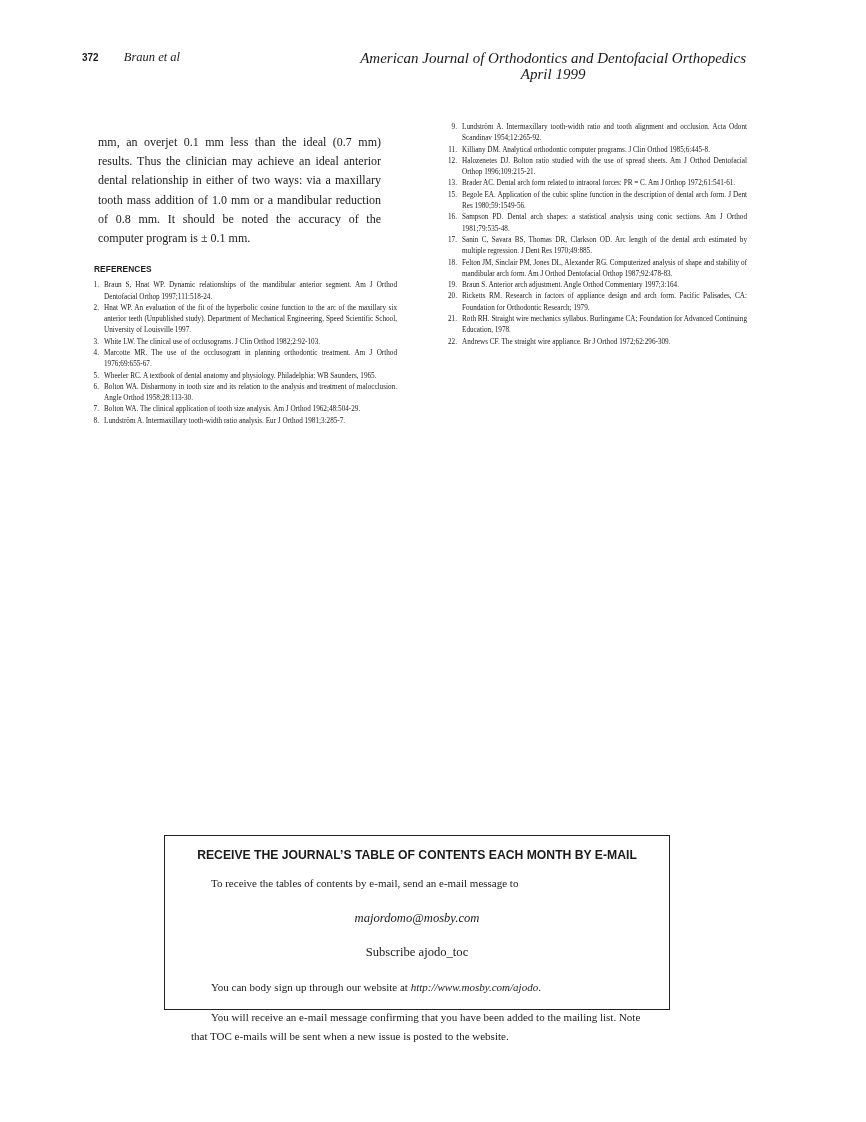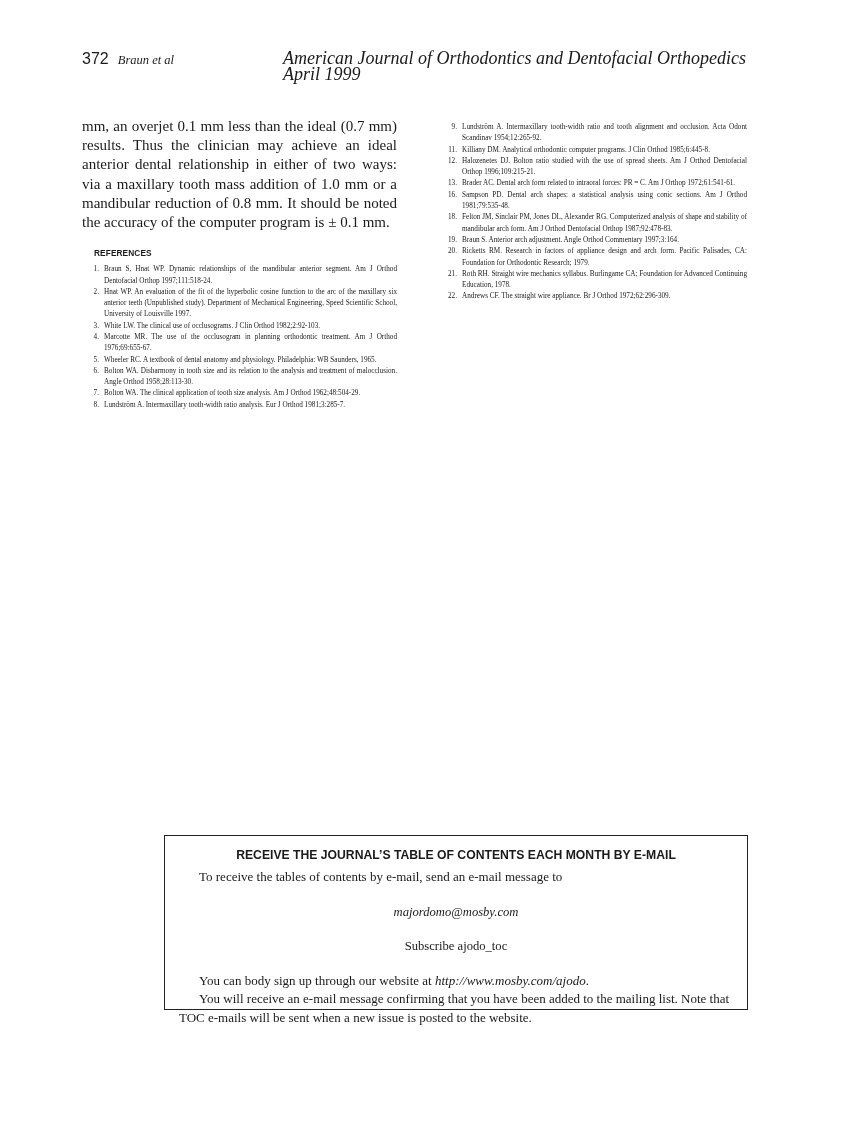--- a/index.html
+++ b/index.html
@@ -1,32 +1,32 @@
 <!DOCTYPE html>
 <html><head>
 <meta charset="utf-8">
 <style>
   html, body { margin: 0; padding: 0; background: #ffffff; }
   body { width: 866px; height: 1122px; position: relative; overflow: hidden; color: #1a1a1a; font-family: "Liberation Serif", serif; }
   .header-left { position: absolute; left: 82px; top: 50px; font-size: 12.5px; }
-  .header-left .pg { font-family: "Liberation Sans", sans-serif; font-weight: normal; font-size: 16px; margin-right: 6px; }
+  .header-left .pg { font-family: "Liberation Sans", sans-serif; font-weight: bold; font-size: 10px; margin-right: 22px; }
   .header-left .auth { font-style: italic; }
-  .header-right { position: absolute; right: 120px; top: 50px; text-align: left; font-size: 18px; font-style: italic; line-height: 16px; }
+  .header-right { position: absolute; right: 120px; top: 50px; text-align: center; font-size: 15px; font-style: italic; line-height: 16px; }
   .header-right .date { font-style: italic; }
   .col-left { position: absolute; left: 82px; top: 117px; width: 315px; }
   .col-right { position: absolute; left: 440px; top: 122px; width: 307px; }
-  .body-text { font-size: 15px; line-height: 19.2px; text-align: justify; margin: 0; }
+  .body-text { font-size: 12px; line-height: 19.2px; text-align: justify; margin: 16px; }
   .refs-heading { font-family: "Liberation Sans", sans-serif; font-weight: bold; font-size: 8.3px; margin: 16px 0 6px 0; letter-spacing: 0.1px; padding-left: 12px; }
   ol.refs { list-style: none; margin: 0; padding: 0; }
   ol.refs li { position: relative; padding-left: 22px; font-size: 7.2px; line-height: 11.3px; text-align: justify; }
   ol.refs li .num { position: absolute; left: 0; width: 17px; text-align: right; }
   .col-right ol.refs li { padding-left: 22px; }
-  .tocbox { position: absolute; left: 164px; top: 835px; width: 584px; height: 175px; border: 1.5px solid #222; box-sizing: border-box; padding: 10px 14px 0 14px; }
+  .tocbox { position: absolute; left: 164px; top: 835px; width: 506px; height: 175px; border: 1.5px solid #222; box-sizing: border-box; padding: 10px 14px 0 14px; }
   .toc-title { font-family: "Liberation Sans", sans-serif; font-weight: bold; font-size: 12.2px; text-align: center; margin: 2px 0 6px 0; }
-  .toc-p { font-size: 13px; line-height: 18.5px; margin: 0; text-indent: 20px; }
+  .toc-p { font-size: 11px; line-height: 18.5px; margin: 12px; text-indent: 20px; }
   .toc-c { font-size: 12.6px; line-height: 18.5px; margin: 16px; text-align: center; }
   .toc-c.em { font-style: italic; }
   .toc-p .url { font-style: italic; }
 </style>
 </head>
 <body>
 
 <div class="header-left">
   <span class="pg">372</span>
   <span class="auth">Braun et al</span>
@@ -50,21 +50,23 @@
     <li><span class="num">8.</span><span>Lundström A. Intermaxillary tooth-width ratio analysis. Eur J Orthod 1981;3:285-7.</span></li>
   </ol>
 </div>
 
 <div class="col-right">
   <ol class="refs">
     <li><span class="num">9.</span><span>Lundström A. Intermaxillary tooth-width ratio and tooth alignment and occlusion. Acta Odont Scandinav 1954;12:265-92.</span></li>
     <li><span class="num">11.</span><span>Killiany DM. Analytical orthodontic computer programs. J Clin Orthod 1985;6:445-8.</span></li>
     <li><span class="num">12.</span><span>Halozenetes DJ. Bolton ratio studied with the use of spread sheets. Am J Orthod Dentofacial Orthop 1996;109:215-21.</span></li>
     <li><span class="num">13.</span><span>Brader AC. Dental arch form related to intraoral forces: PR = C. Am J Orthop 1972;61:541-61.</span></li>
+    <li><span class="num">15.</span><span>Begole EA. Application of the cubic spline function in the description of dental arch form. J Dent Res 1980;59:1549-56.</span></li>
     <li><span class="num">16.</span><span>Sampson PD. Dental arch shapes: a statistical analysis using conic sections. Am J Orthod 1981;79:535-48.</span></li>
+    <li><span class="num">17.</span><span>Sanin C, Savara BS, Thomas DR, Clarkson OD. Arc length of the dental arch esti­mated by multiple regression. J Dent Res 1970;49:885.</span></li>
     <li><span class="num">18.</span><span>Felton JM, Sinclair PM, Jones DL, Alexander RG. Computerized analysis of shape and stability of mandibular arch form. Am J Orthod Dentofacial Orthop 1987;92:478-83.</span></li>
     <li><span class="num">19.</span><span>Braun S. Anterior arch adjustment. Angle Orthod Commentary 1997;3:164.</span></li>
     <li><span class="num">20.</span><span>Ricketts RM. Research in factors of appliance design and arch form. Pacific Palisades, CA: Foundation for Orthodontic Research; 1979.</span></li>
     <li><span class="num">21.</span><span>Roth RH. Straight wire mechanics syllabus. Burlingame CA; Foundation for Advanced Continuing Education, 1978.</span></li>
     <li><span class="num">22.</span><span>Andrews CF. The straight wire appliance. Br J Orthod 1972;62:296-309.</span></li>
   </ol>
 </div>
 
 <div class="tocbox">
   <div class="toc-title">RECEIVE THE JOURNAL’S TABLE OF CONTENTS EACH MONTH BY E-MAIL</div>

